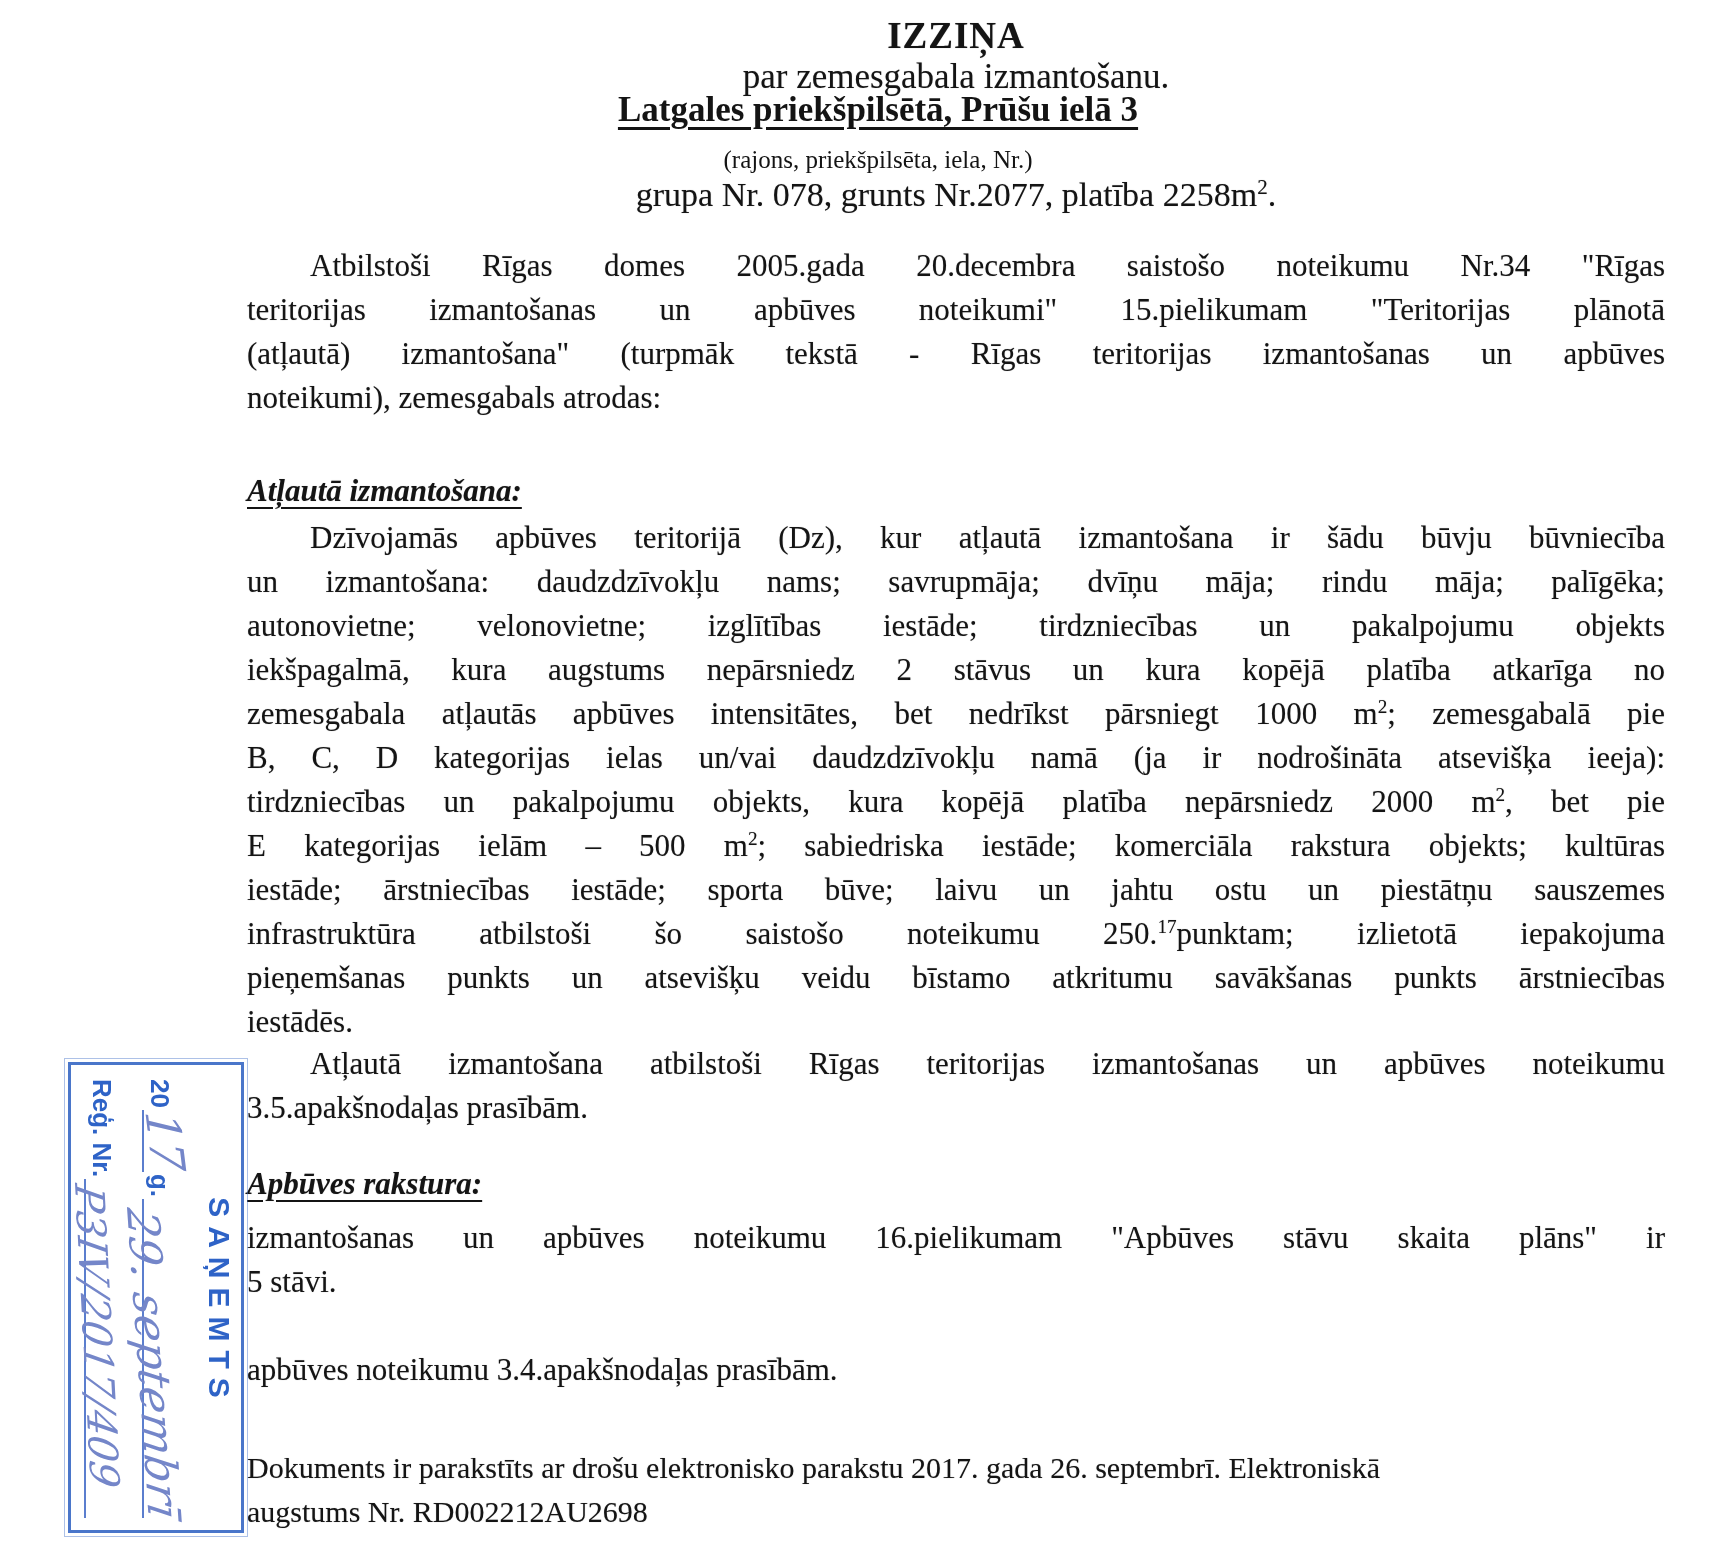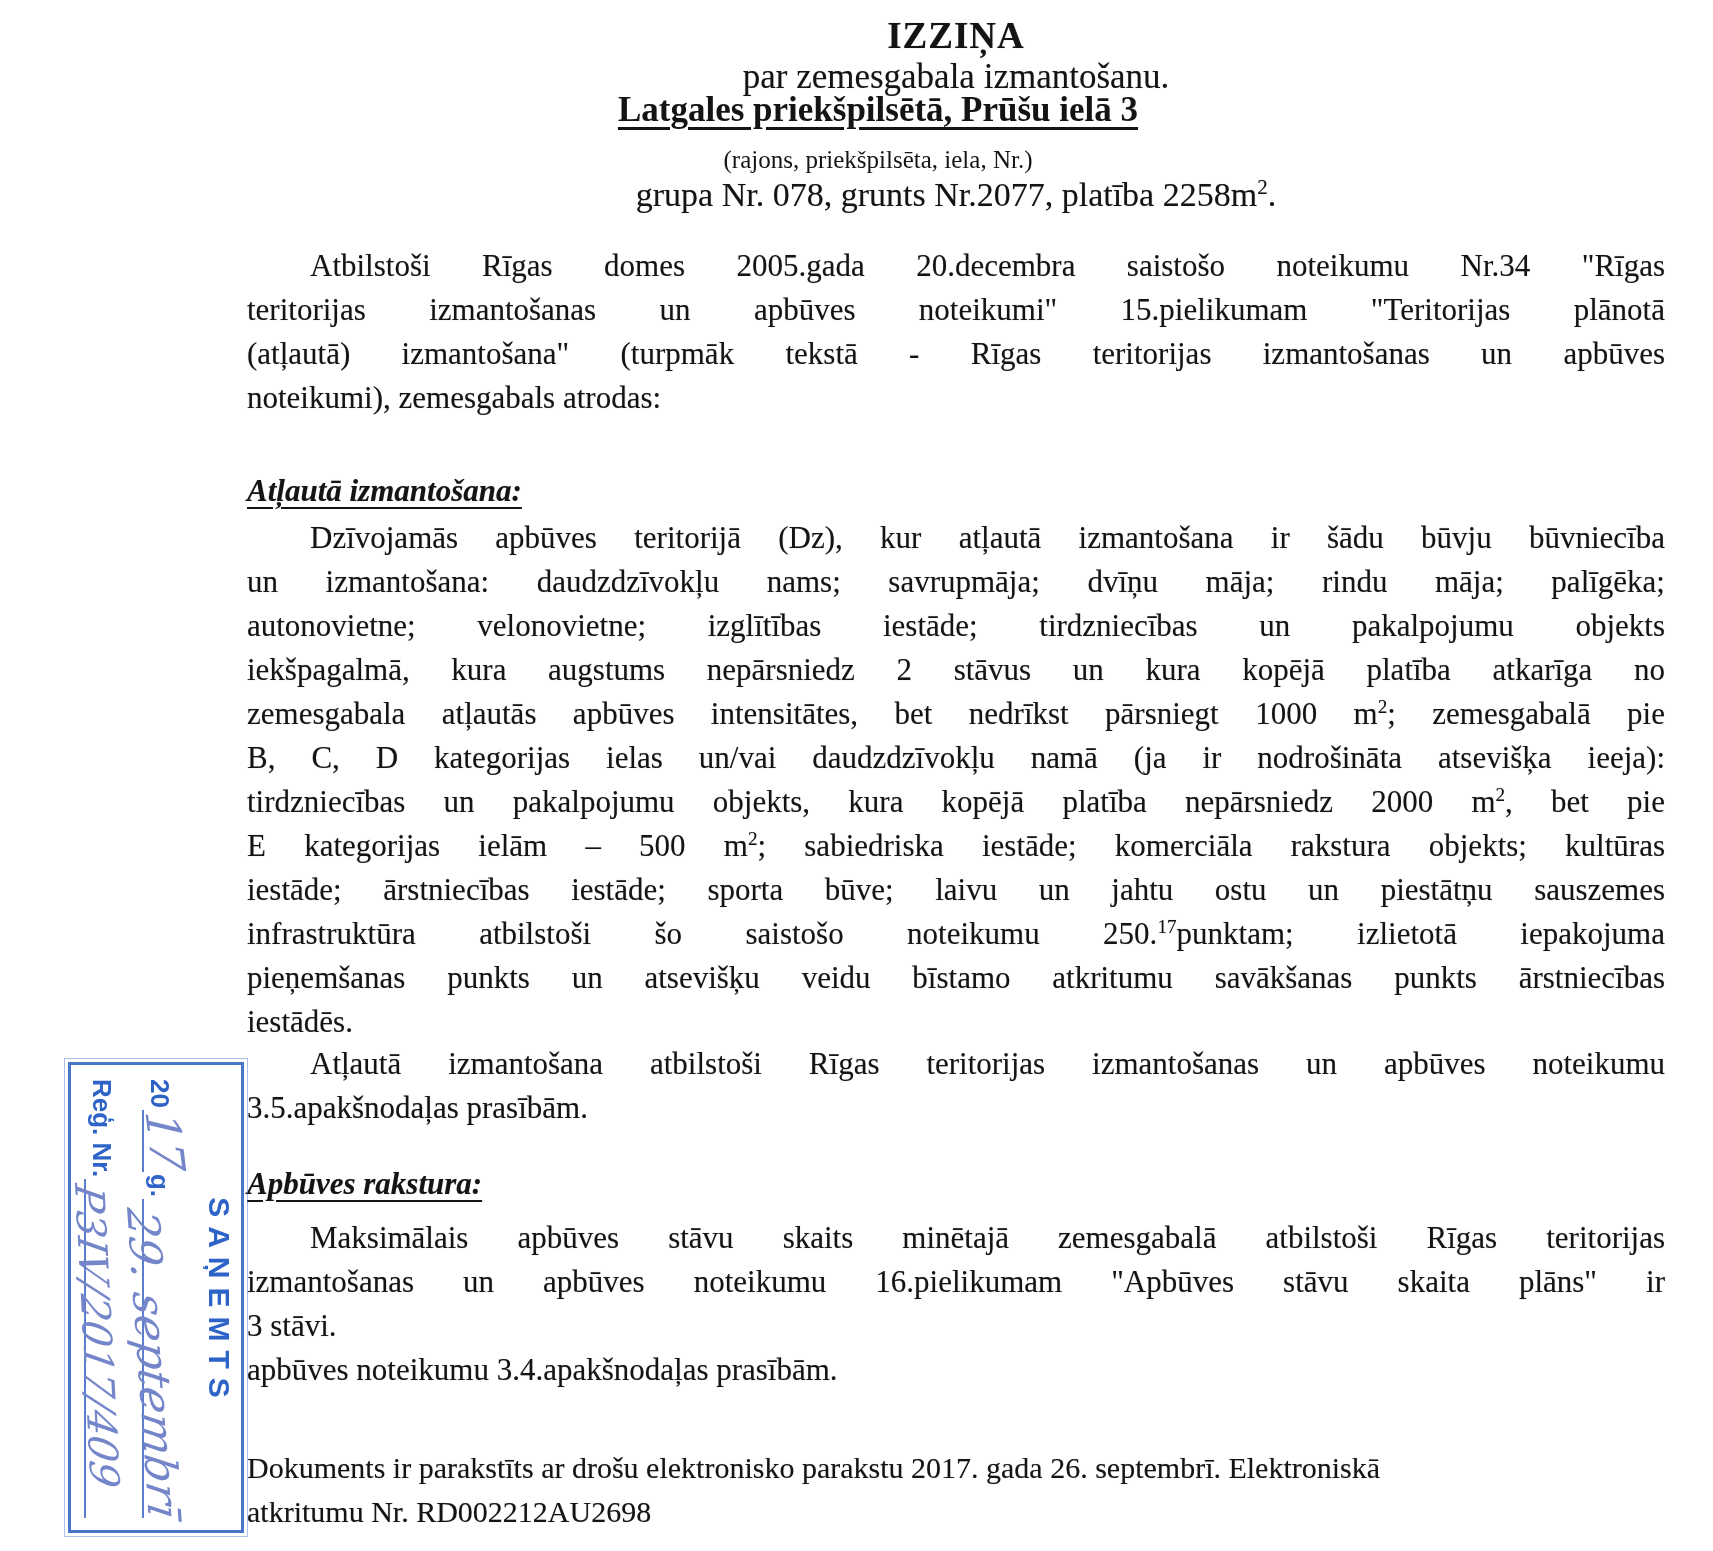--- a/index.html
+++ b/index.html
@@ -119,32 +119,31 @@
     </div>
 
   <div class="abs para" style="top:1042px">
       <div class="line indent">Atļautā izmantošana atbilstoši Rīgas teritorijas izmantošanas un apbūves noteikumu</div>
       <div class="line last">3.5.apakšnodaļas prasībām.</div>
     </div>
 
   <div class="abs sec-heading" style="top:1166px">Apbūves rakstura:</div>
 
   <div class="abs para" style="top:1216px">
-      <div class="line indent">Maksimālais apbūves stāvu skaits minētajā zemesgabalā atbilstoši Rīgas teritorijas</div>
       <div class="line">izmantošanas un apbūves noteikumu 16.pielikumam "Apbūves stāvu skaita plāns" ir</div>
-      <div class="line last">3 stāvi.</div>
+      <div class="line last">5 stāvi.</div>
     </div>
 
   <div class="abs para" style="top:1348px">
       <div class="line last">apbūves noteikumu 3.4.apakšnodaļas prasībām.</div>
     </div>
 
   <div class="abs para nojust footer-note" style="top:1446px">
       <div class="line">Dokuments ir parakstīts ar drošu elektronisko parakstu 2017. gada 26. septembrī. Elektroniskā</div>
-      <div class="line last">atkritumu Nr. RD002212AU2698</div>
+      <div class="line last">augstums Nr. RD002212AU2698</div>
     </div>
 
   <div class="stamp">
     <div class="stamp-title">SAŅEMTS</div>
     <div class="stamp-row date-row">
       <span class="printed">20</span>
       <span class="blank yearblank">
         <span class="hand year">17</span>
       </span>
       <span class="printed">g.</span>

